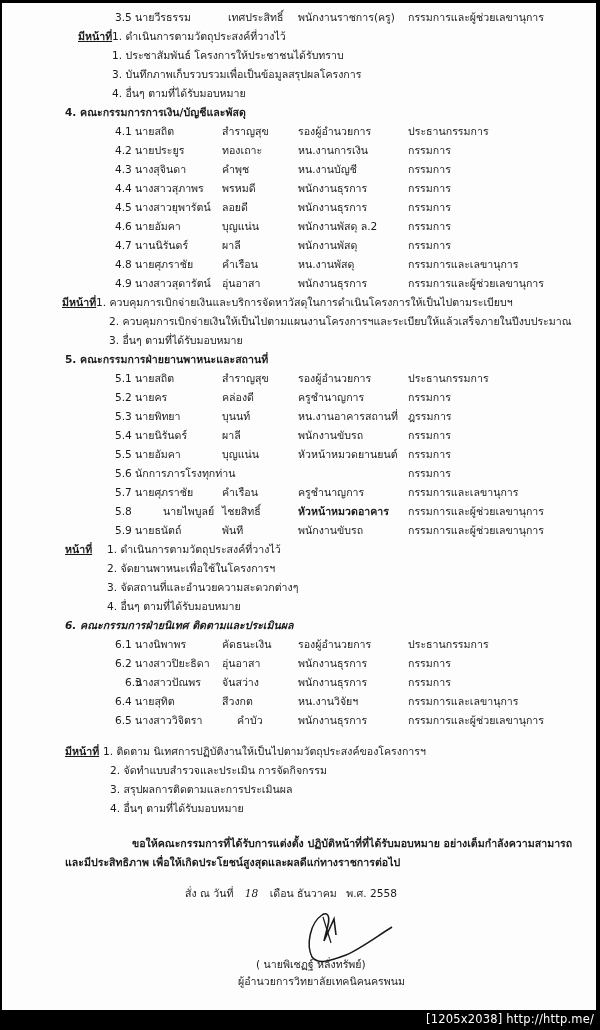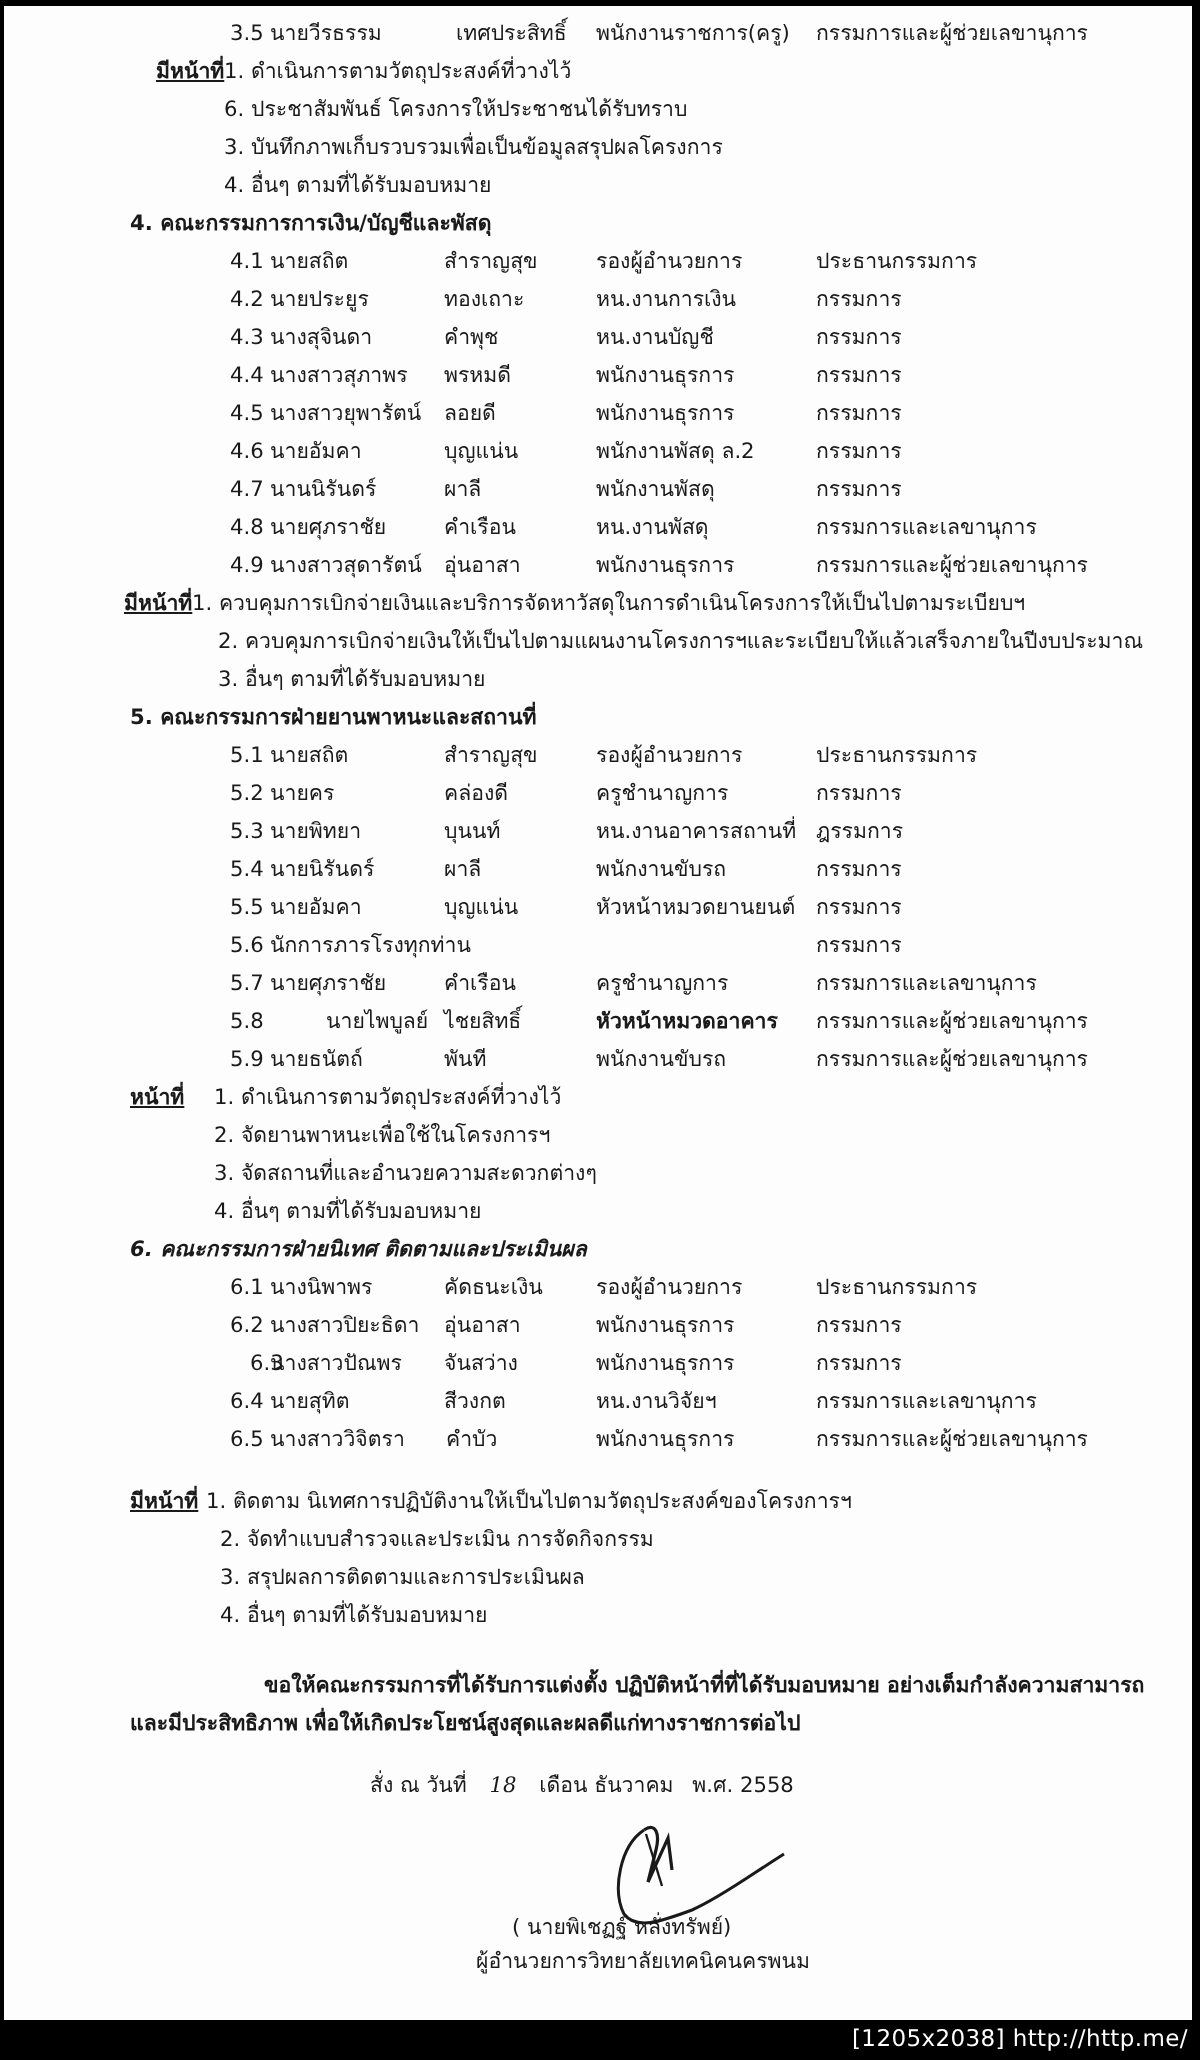--- a/index.html
+++ b/index.html
@@ -32,21 +32,21 @@
   <div>
     <div class="line" style="top:8px;left:0;width:600px;">
       <span class="col" style="left:115px;">3.5</span>
       <span class="col" style="left:135px;">นายวีรธรรม</span>
       <span class="col" style="left:228px;">เทศประสิทธิ์</span>
       <span class="col" style="left:298px;">พนักงานราชการ(ครู)</span>
       <span class="col" style="left:408px;">กรรมการและผู้ช่วยเลขานุการ</span>
     </div>
     <div class="line duty-label" style="top:27px;left:78px;">มีหน้าที่</div>
     <div class="line" style="top:27px;left:112px;">1. ดำเนินการตามวัตถุประสงค์ที่วางไว้</div>
-    <div class="line" style="top:46px;left:112px;">6. ประชาสัมพันธ์ โครงการให้ประชาชนได้รับทราบ</div>
+    <div class="line" style="top:46px;left:112px;">1. ประชาสัมพันธ์ โครงการให้ประชาชนได้รับทราบ</div>
     <div class="line" style="top:65px;left:112px;">3. บันทึกภาพเก็บรวบรวมเพื่อเป็นข้อมูลสรุปผลโครงการ</div>
     <div class="line" style="top:84px;left:112px;">4. อื่นๆ ตามที่ได้รับมอบหมาย</div>
   </div>
 
   <div>
     <div class="line heading" style="top:103px;left:65px;">4. คณะกรรมการการเงิน/บัญชีและพัสดุ</div>
     <div id="s4-rows">
         <div class="line" style="top: 122px; left: 0px; width: 600px;">
           <span class="col" style="left: 115px;">4.1</span>
           <span class="col" style="left: 135px;">นายสถิต</span>
@@ -218,21 +218,21 @@
         <div class="line" style="top: 692px; left: 0px; width: 600px;">
           <span class="col" style="left: 115px;">6.4</span>
           <span class="col" style="left: 135px;">นายสุทิต</span>
           <span class="col" style="left: 222px;">สีวงกต</span>
           <span class="col" style="left: 298px;">หน.งานวิจัยฯ</span>
           <span class="col" style="left: 408px;">กรรมการและเลขานุการ</span>
         </div>
         <div class="line" style="top: 711px; left: 0px; width: 600px;">
           <span class="col" style="left: 115px;">6.5</span>
           <span class="col" style="left: 135px;">นางสาววิจิตรา</span>
-          <span class="col" style="left: 223px;">คำบัว</span>
+          <span class="col" style="left: 237px;">คำบัว</span>
           <span class="col" style="left: 298px;">พนักงานธุรการ</span>
           <span class="col" style="left: 408px;">กรรมการและผู้ช่วยเลขานุการ</span>
         </div>
       </div>
     <div class="line duty-label" style="top:742px;left:65px;">มีหน้าที่</div>
     <div class="line" style="top:742px;left:103px;">1. ติดตาม นิเทศการปฏิบัติงานให้เป็นไปตามวัตถุประสงค์ของโครงการฯ</div>
     <div class="line" style="top:761px;left:110px;text-align:center;">2. จัดทำแบบสำรวจและประเมิน  การจัดกิจกรรม</div>
     <div class="line" style="top:780px;left:110px;">3. สรุปผลการติดตามและการประเมินผล</div>
     <div class="line" style="top:799px;left:110px;">4. อื่นๆ ตามที่ได้รับมอบหมาย</div>
   </div>

